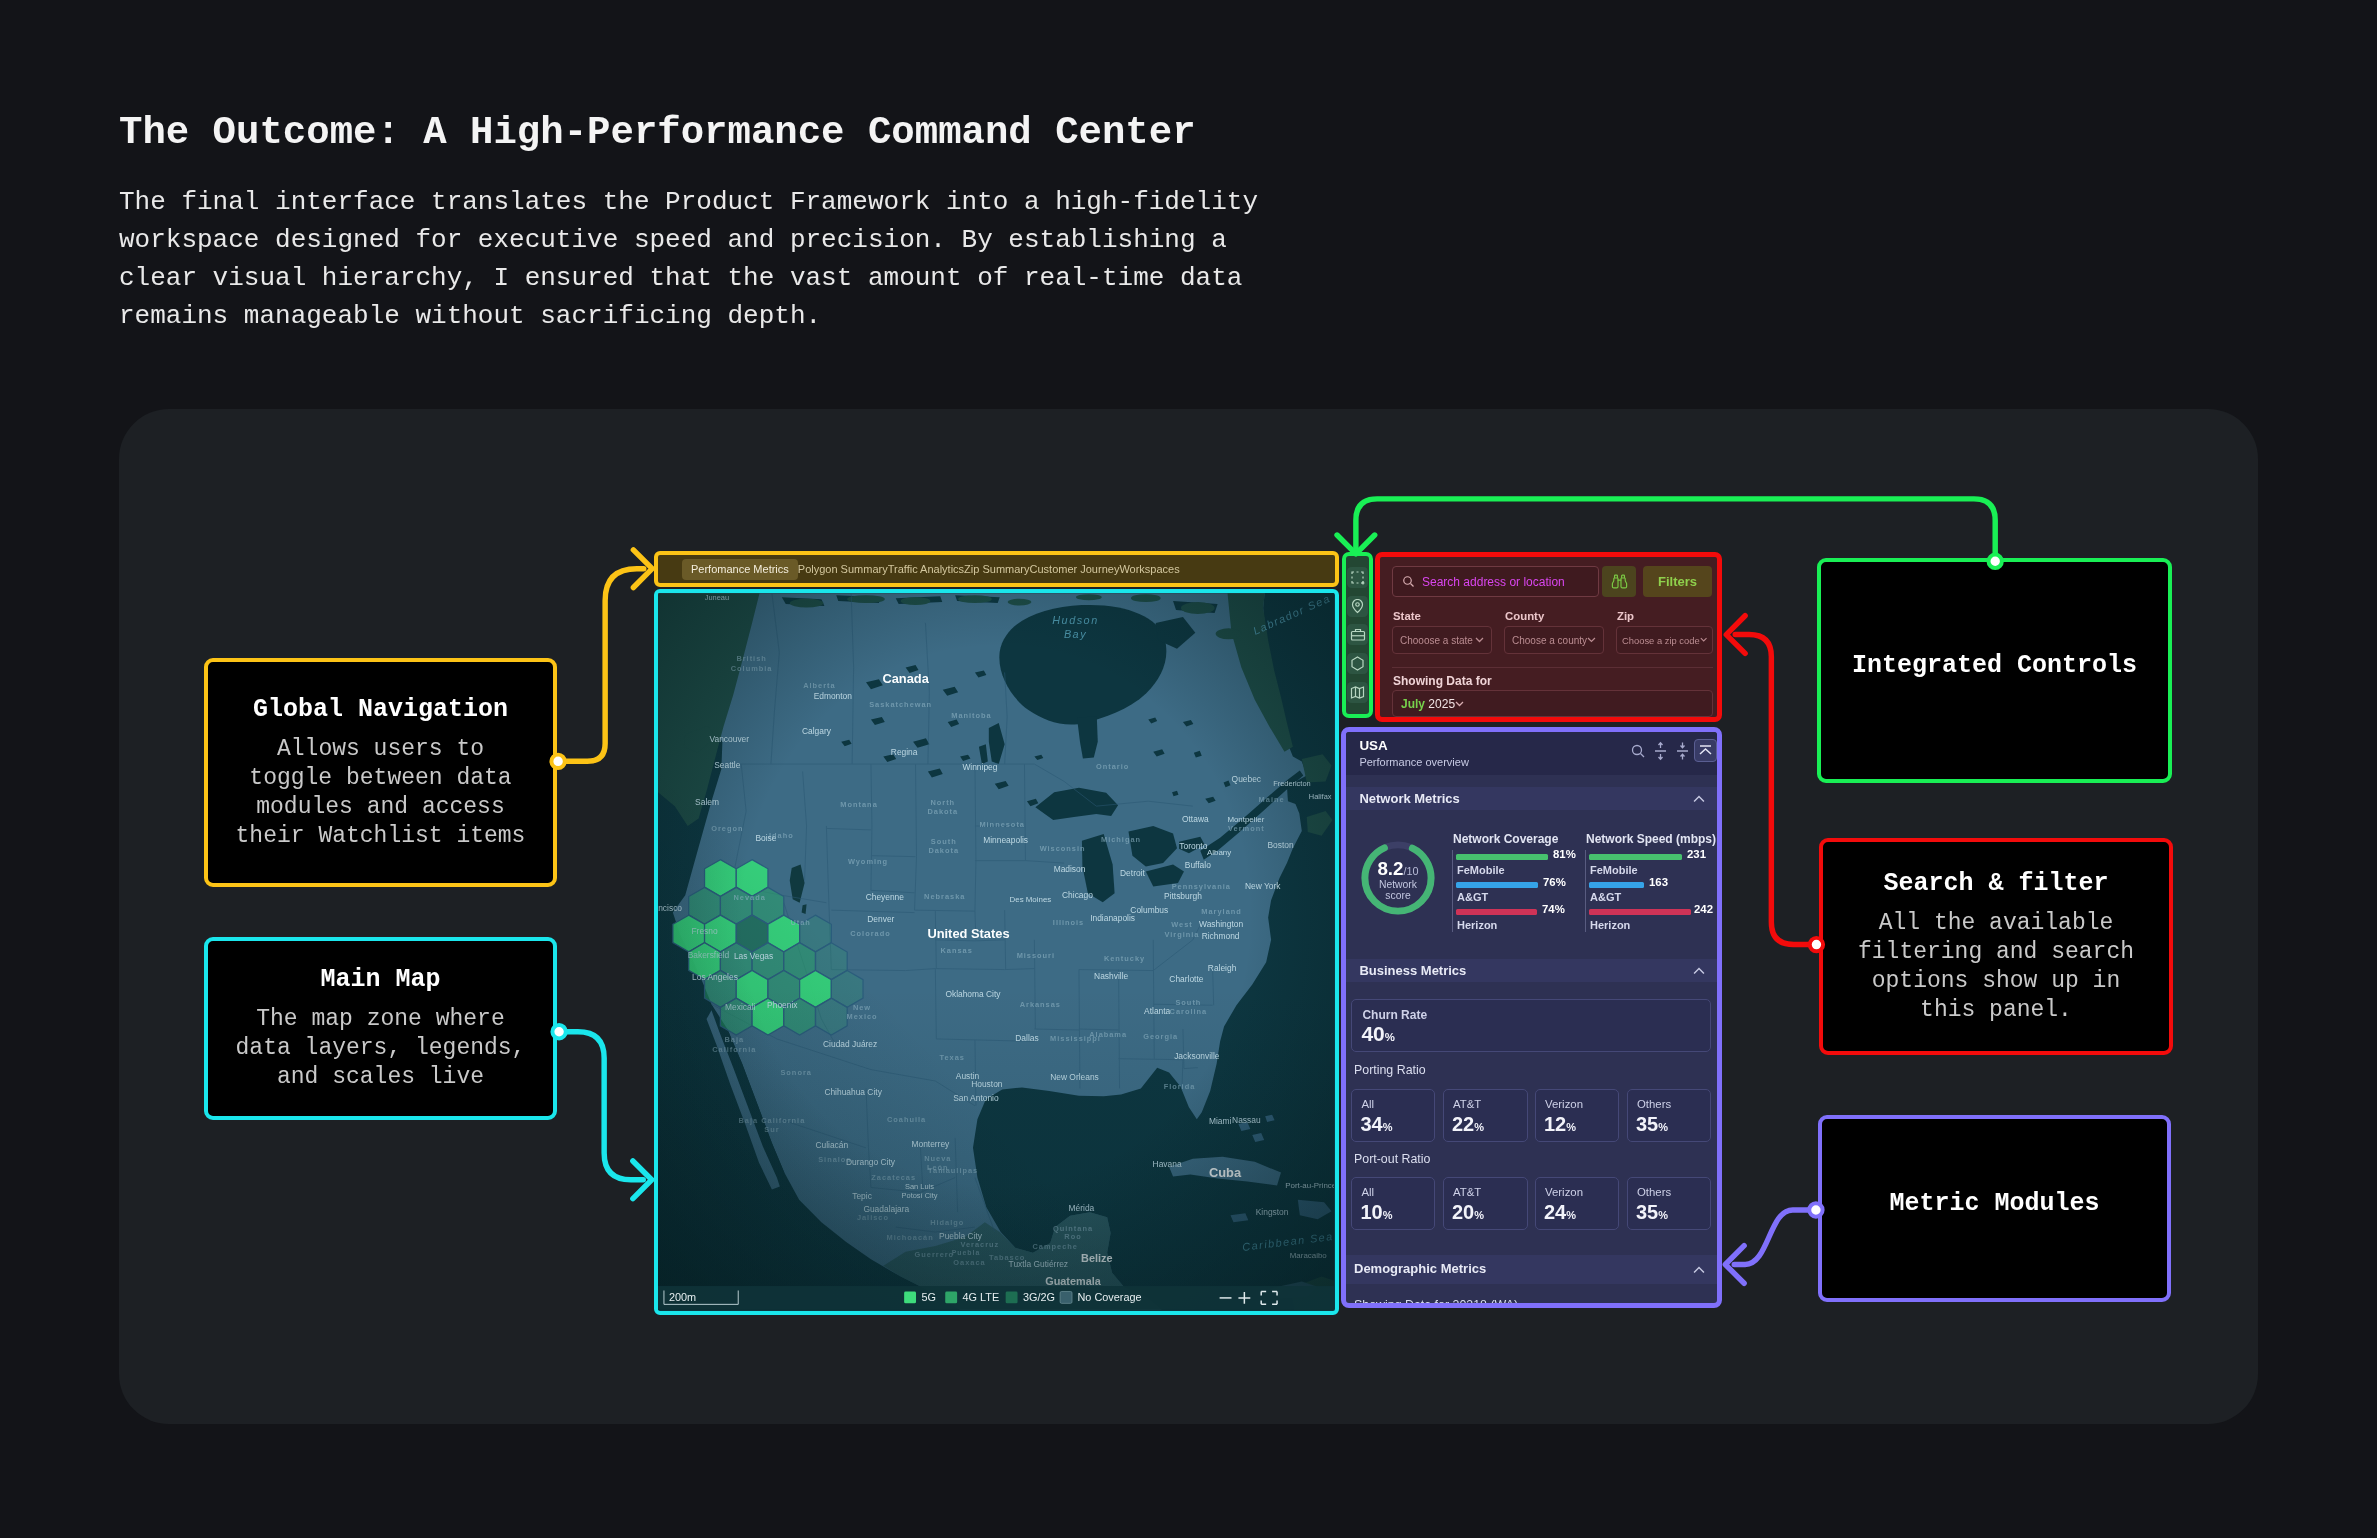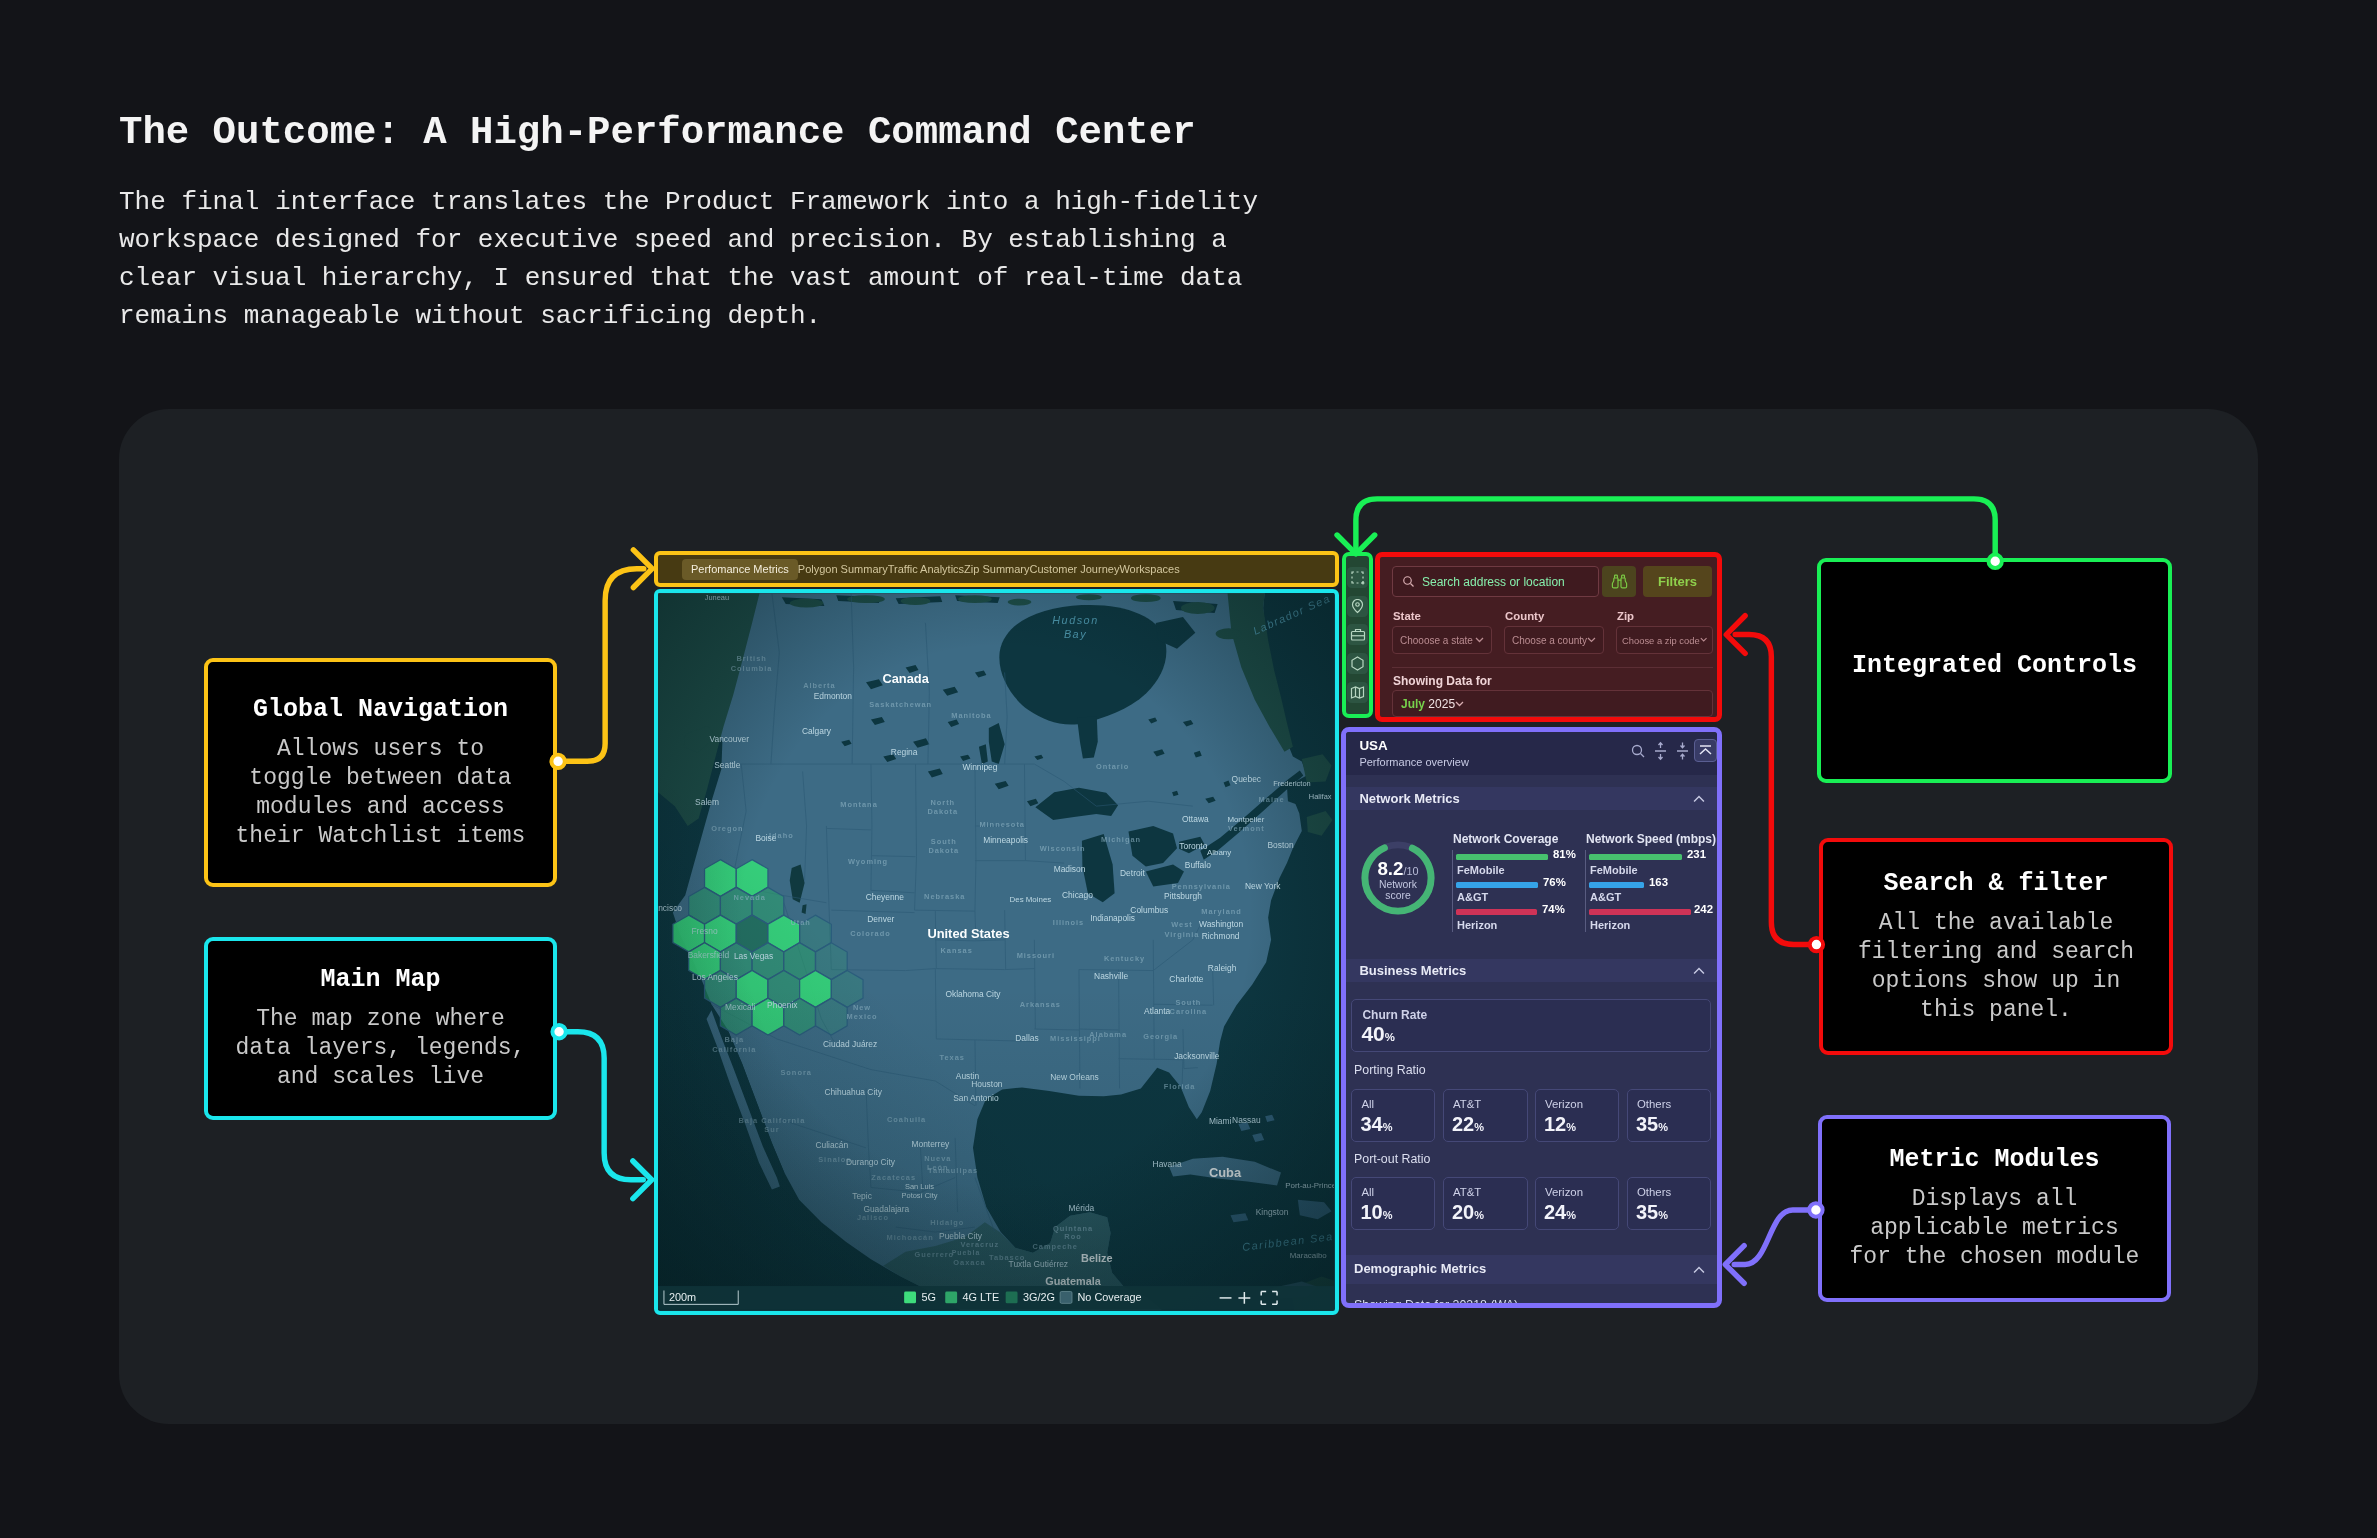--- a/index.html
+++ b/index.html
@@ -439,21 +439,21 @@
     </div>
   </div>
 
   <div class="redPanel" id="redPanel">
 
     <div class="abs" style="left:12px;top:9px;width:207px;height:31px;border:1px solid #6f3a42;border-radius:4px;background:#3f1a1f;display:flex;align-items:center;padding:0 9px;">
       <svg width="13" height="13" viewBox="0 0 26 26" fill="none" stroke="#d9aeb2" stroke-width="2.4">
         <circle cx="11" cy="11" r="7.5"></circle>
         <path d="M17 17 L23 23"></path>
       </svg>
-      <span style="margin-left:7px;font-size:12px;color:#86efac;">Search address or location</span>
+      <span style="margin-left:7px;font-size:12px;color:#d946ef;">Search address or location</span>
     </div>
     <div class="abs" style="left:222px;top:9px;width:34px;height:31px;border-radius:4px;background:#4c441e;display:flex;align-items:center;justify-content:center;">
       <svg width="17" height="17" viewBox="0 0 32 32" fill="none" stroke="#7bc944" stroke-width="2.2" stroke-linecap="round" stroke-linejoin="round">
         <path d="M5.3 28 a2.7 2.7 0 0 1 -2.7 -2.7 v-5.1 c0 -1.85 2.7 -3.95 2.7 -6.44 V10.7 a1.3 1.3 0 0 1 1.3 -1.3 h5.3 a1.3 1.3 0 0 1 1.3 1.3 v14.6 a2.7 2.7 0 0 1 -2.7 2.7 z"></path>
         <path d="M26.7 28 a2.7 2.7 0 0 0 2.7 -2.7 v-5.1 c0 -1.85 -2.7 -3.95 -2.7 -6.44 V10.7 a1.3 1.3 0 0 0 -1.3 -1.3 h-5.3 a1.3 1.3 0 0 0 -1.3 1.3 v14.6 a2.7 2.7 0 0 0 2.7 2.7 z"></path>
         <path d="M12 8.6 V5.3 a1.3 1.3 0 0 0 -1.3 -1.3 H8 a1.3 1.3 0 0 0 -1.3 1.3 v3.3"></path>
         <path d="M25.3 8.6 V5.3 a1.3 1.3 0 0 0 -1.3 -1.3 h-2.7 a1.3 1.3 0 0 0 -1.3 1.3 v3.3"></path>
         <path d="M13.3 13.3 h5.3"></path>
       </svg>
     </div>
@@ -628,21 +628,20 @@
   </div>
   <div class="note" id="noteCtrl">
     <div class="t">Integrated Controls</div>
   </div>
   <div class="note" id="noteSrch">
     <div class="t">Search &amp; filter</div>
     <div class="b">All the available<br>filtering and search<br>options show up in<br>this panel.</div>
   </div>
   <div class="note" id="noteMetr">
     <div class="t">Metric Modules</div>
-    <div class="b">Displays all<br>applicable metrics<br>for the chosen module</div>
   </div>
 
   <svg class="arrowLayer" viewBox="0 0 4800 3107">
     <g fill="none" stroke-linecap="round" stroke-linejoin="round">
       <path d="M 1140 1537 L 1186 1537 Q 1222 1537 1222 1501 L 1222 1212 Q 1222 1148 1286 1148 L 1300 1148" stroke="#fcc316" stroke-width="11"></path>
       <path d="M 1279 1110 L 1317 1148 L 1279 1186" stroke="#fcc316" stroke-width="11"></path>
       <path d="M 1142 2083 L 1167 2083 Q 1220 2083 1220 2136 L 1220 2328 Q 1220 2382 1274 2382 L 1299 2382" stroke="#1ae6ec" stroke-width="11"></path>
       <path d="M 1278 2344 L 1316 2382 L 1278 2420" stroke="#1ae6ec" stroke-width="11"></path>
       <path d="M 4029 1133 L 4029 1050 Q 4029 1007 3986 1007 L 2781 1007 Q 2738 1007 2738 1050 L 2738 1110" stroke="#19ef55" stroke-width="11"></path>
       <path d="M 2700 1080 L 2738 1118 L 2776 1080" stroke="#19ef55" stroke-width="11"></path>

